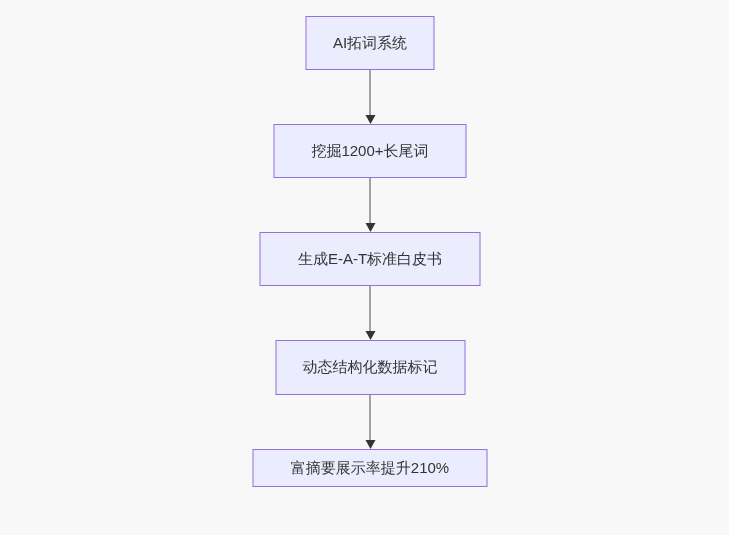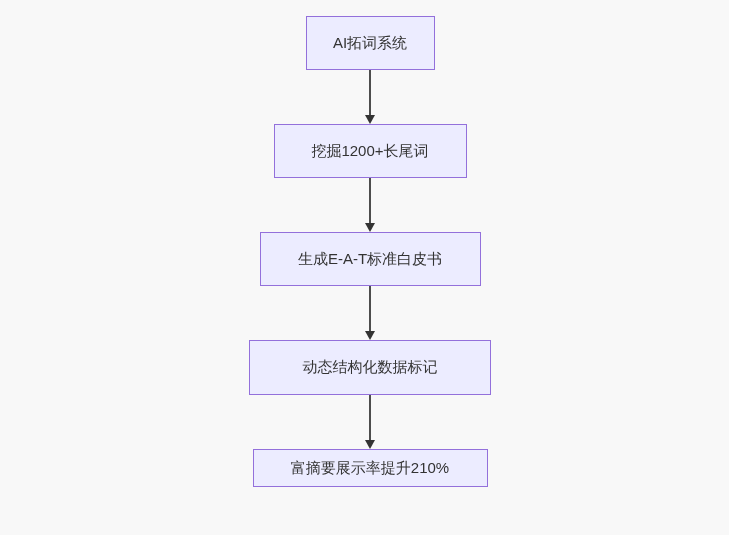--- a/index.html
+++ b/index.html
@@ -36,21 +36,21 @@
     background: #ECECFF;
     border: 1px solid #9370DB;
     color: #333333;
     font-size: 15px;
     white-space: nowrap;
     text-align: center;
   }
   .node.n1 { width: 129px; }
   .node.n2 { width: 193px; text-align: right; }
   .node.n3 { width: 221px; }
-  .node.n4 { width: 242px; height: 55px; }
+  .node.n4 { width: 190px; height: 55px; }
   .node.n5 { width: 235px; height: 38px; }
   .arrow {
     height: 54px;
     display: flex;
     flex-direction: column;
     align-items: center;
     justify-content: flex-start;
   }
   .arrow-line {
     width: 1.5px;

